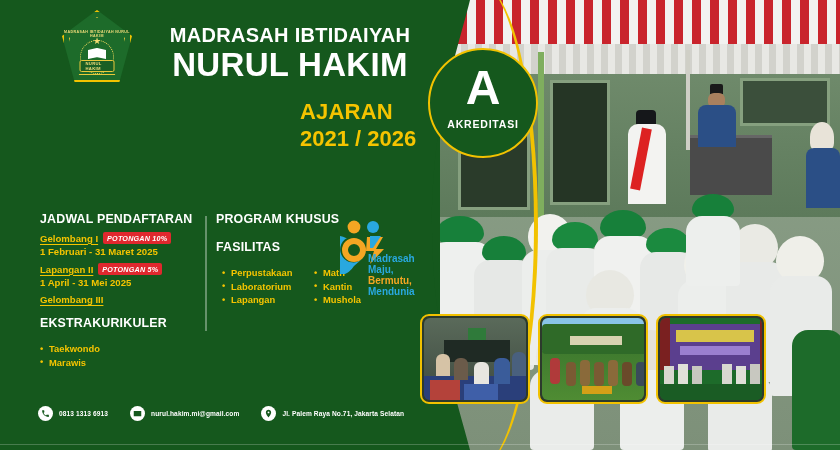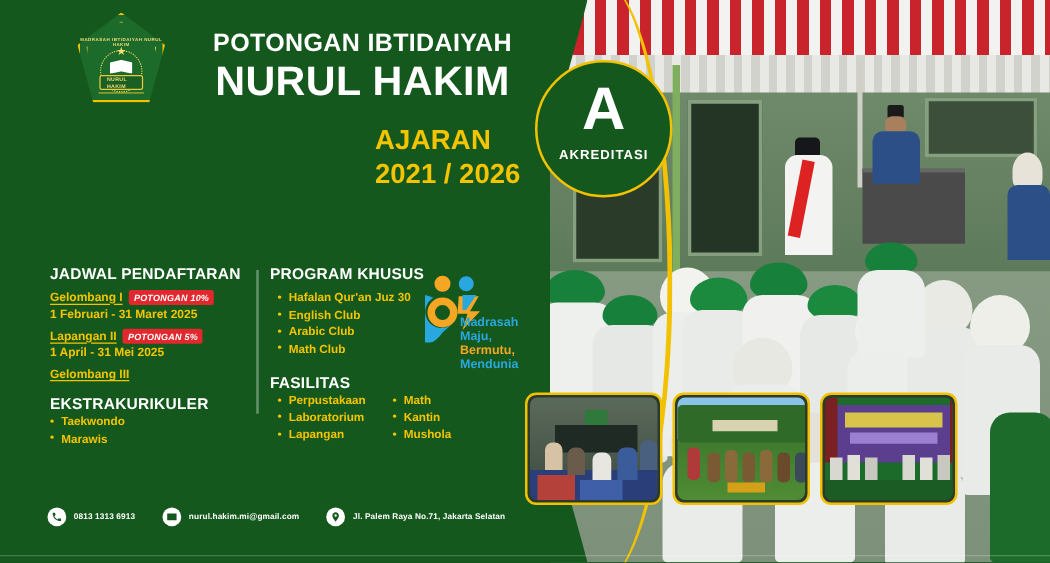--- a/index.html
+++ b/index.html
@@ -164,21 +164,21 @@
     text-decoration:underline; text-underline-offset:1.5px;
   }
   .badge{
     background:#e0282e; color:#fff; font-size:7.2px; font-weight:bold;
     font-style:italic; padding:1.5px 4px 1.5px 4px; border-radius:2px;
     letter-spacing:.2px; white-space:nowrap;
   }
   .gel-date{ color:#f5c400; font-size:9.6px; font-weight:bold; margin-top:2px; }
 
   .sec-title.ekstra{ margin-top:11px; }
-  .ul{ list-style:none; margin-top:0; }
+  .ul{ list-style:none; margin-top:12px; }
   .ul li{
     color:#f5c400; font-size:9.4px; font-weight:bold; line-height:13.5px;
     padding-left:9px; position:relative; white-space:nowrap;
   }
   .ul li:before{
     content:"•"; position:absolute; left:0; top:-0.5px; color:#f5c400;
   }
   .two-col{ display:flex; gap:0; }
   .two-col .ul:first-child{ width:68px; }
   .two-col2 .ul:first-child{ width:92px; }
@@ -288,21 +288,21 @@
     <div class="logo">
       <div class="logo-pent"></div>
       <div class="logo-inner"></div>
       <div class="logo-txt-top">MADRASAH IBTIDAIYAH NURUL HAKIM</div>
       <div class="logo-ring"></div>
       <div class="logo-star">★</div>
       <div class="logo-book"></div>
       <div class="logo-banner">NURUL HAKIM</div>
     </div>
     <div class="h-name">
-      <div class="h-line1">POTONGAN IBTIDAIYAH</div>
+      <div class="h-line1">MADRASAH IBTIDAIYAH</div>
       <div class="h-line2">NURUL HAKIM</div>
     </div>
   </div>
 
   <div class="tahun">
     <div>AJARAN</div>
     <div class="yr">2021 / 2026</div>
   </div>
 
   <div class="akred">
@@ -337,26 +337,20 @@
       <div class="two-col">
         <ul class="ul">
           <li>Taekwondo</li>
           <li>Marawis</li>
         </ul>
       </div>
     </div>
 
     <div class="col-b">
       <div class="sec-title">PROGRAM KHUSUS</div>
-      <ul class="ul" style="margin-top:5px;margin-left:6px;">
-        <li>Hafalan Qur'an Juz 30</li>
-        <li>English Club</li>
-        <li>Arabic Club</li>
-        <li>Math Club</li>
-      </ul>
 
       <div class="sec-title fasil">FASILITAS</div>
       <div class="two-col two-col2" style="margin-left:6px;">
         <ul class="ul">
           <li>Perpustakaan</li>
           <li>Laboratorium</li>
           <li>Lapangan</li>
         </ul>
         <ul class="ul">
           <li>Math</li>

